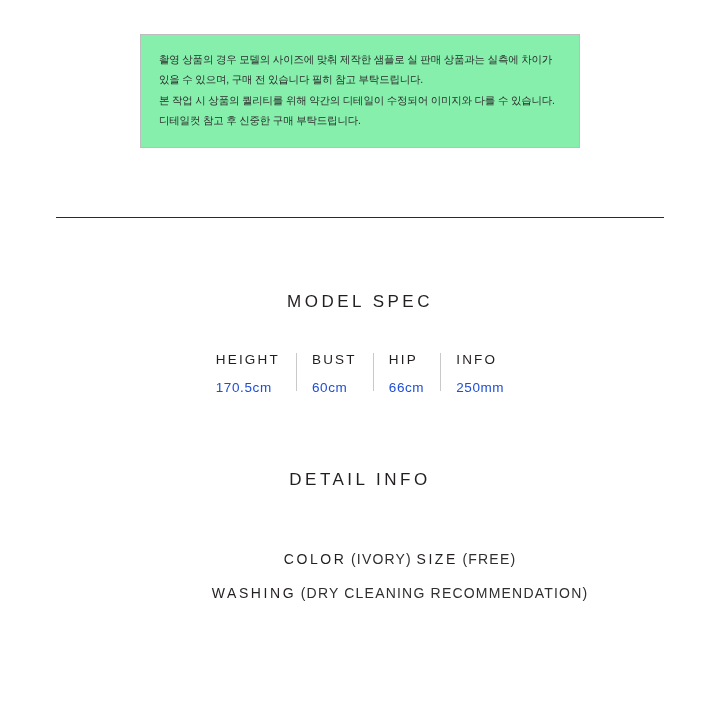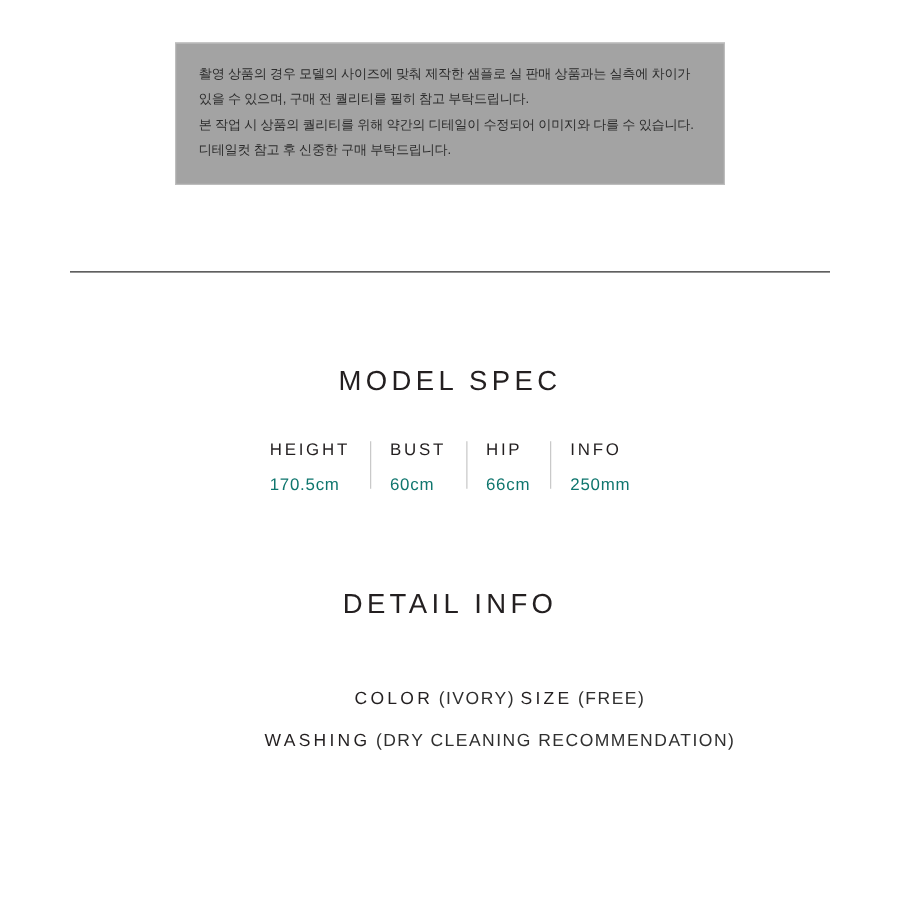--- a/index.html
+++ b/index.html
@@ -23,21 +23,21 @@
 
   
   .notice-box {
     position: absolute;
     left: 140px;
     top: 34px;
     width: 440px;
     box-sizing: border-box;
     border: 1px solid #bdbdbd;
     padding: 14px 34px 16px 18px;
-    background: #a3a3a3;
+    background: #86efac;
   }
   .notice-line {
     font-size: 10.5px;
     line-height: 1.95;
     letter-spacing: -0.2px;
     color: #2c2c2c;
     white-space: nowrap;
   }
 
   
@@ -48,21 +48,21 @@
     width: 608px;
     height: 1px;
     background: #2b2b2b;
   }
 
   
   .section-title {
     position: absolute;
     width: 100%;
     text-align: center;
-    font-size: 22px;
+    font-size: 17px;
     letter-spacing: 3.5px;
     color: #231f20;
     font-weight: 400;
   }
   #model-spec-title { top: 292px; }
   #detail-info-title { top: 470px; }
 
   
   .spec-table {
     position: absolute;
@@ -91,21 +91,21 @@
   .spec-label {
     font-size: 13.5px;
     letter-spacing: 2.2px;
     color: #231f20;
     white-space: nowrap;
   }
   .spec-value {
     margin-top: 13px;
     font-size: 13.5px;
     letter-spacing: 0.6px;
-    color: #0f766e;
+    color: #1d4ed8;
     white-space: nowrap;
   }
 
   
   .detail-list {
     position: absolute;
     left: 0;
     top: 550px;
     width: 100%;
     padding-left: 40px;
@@ -134,21 +134,21 @@
     letter-spacing: 0.6px;
   }
 </style>
 </head>
 <body>
 
 <div class="page">
 
   <div class="notice-box">
     <div class="notice-line">촬영 상품의 경우 모델의 사이즈에 맞춰 제작한 샘플로 실 판매 상품과는 실측에 차이가</div>
-    <div class="notice-line">있을 수 있으며, 구매 전 퀄리티를 필히 참고 부탁드립니다.</div>
+    <div class="notice-line">있을 수 있으며, 구매 전 있습니다 필히 참고 부탁드립니다.</div>
     <div class="notice-line">본 작업 시 상품의 퀄리티를 위해 약간의 디테일이 수정되어 이미지와 다를 수 있습니다.</div>
     <div class="notice-line">디테일컷 참고 후 신중한 구매 부탁드립니다.</div>
   </div>
 
   <div class="divider"></div>
 
   <div class="section-title" id="model-spec-title">MODEL SPEC</div>
 
   <div class="spec-table">
     <div class="spec-col">

